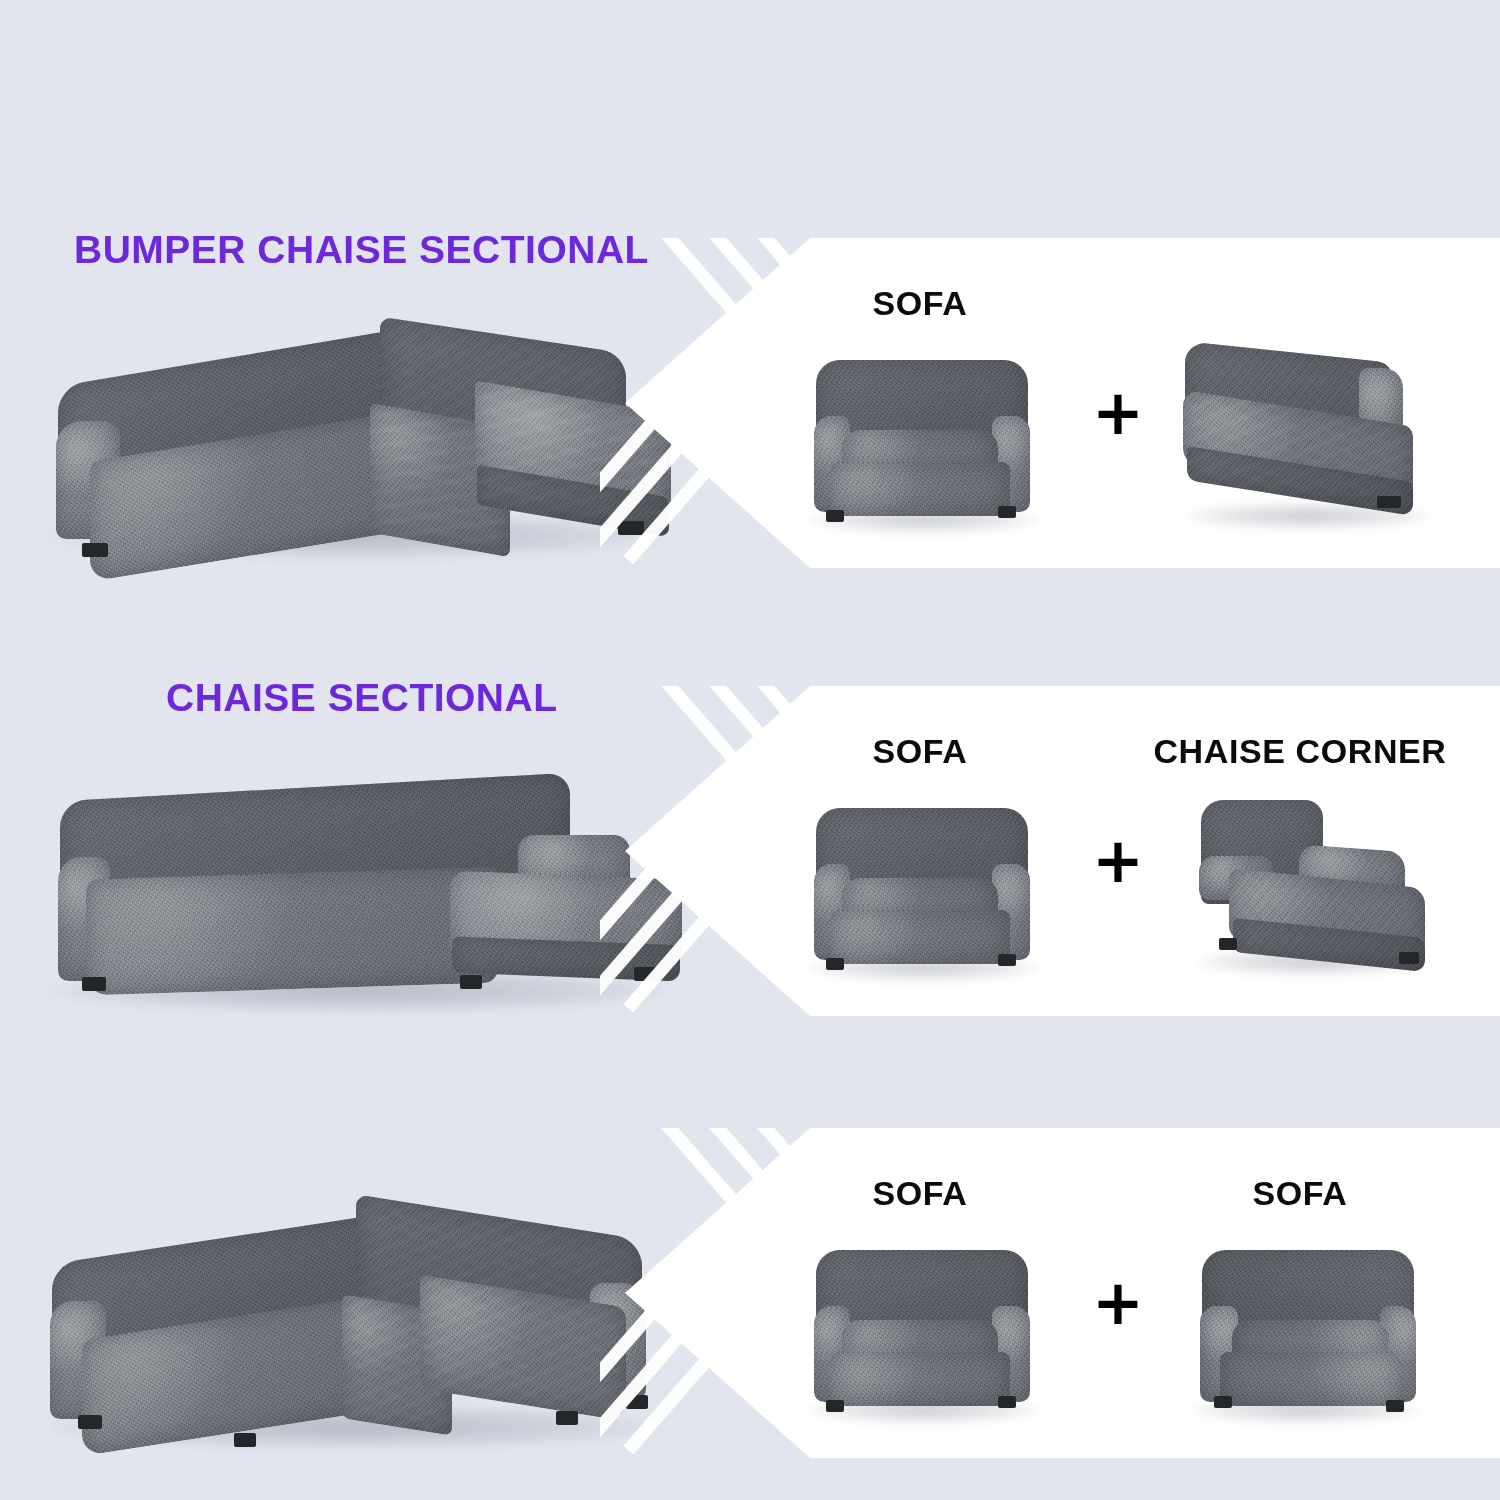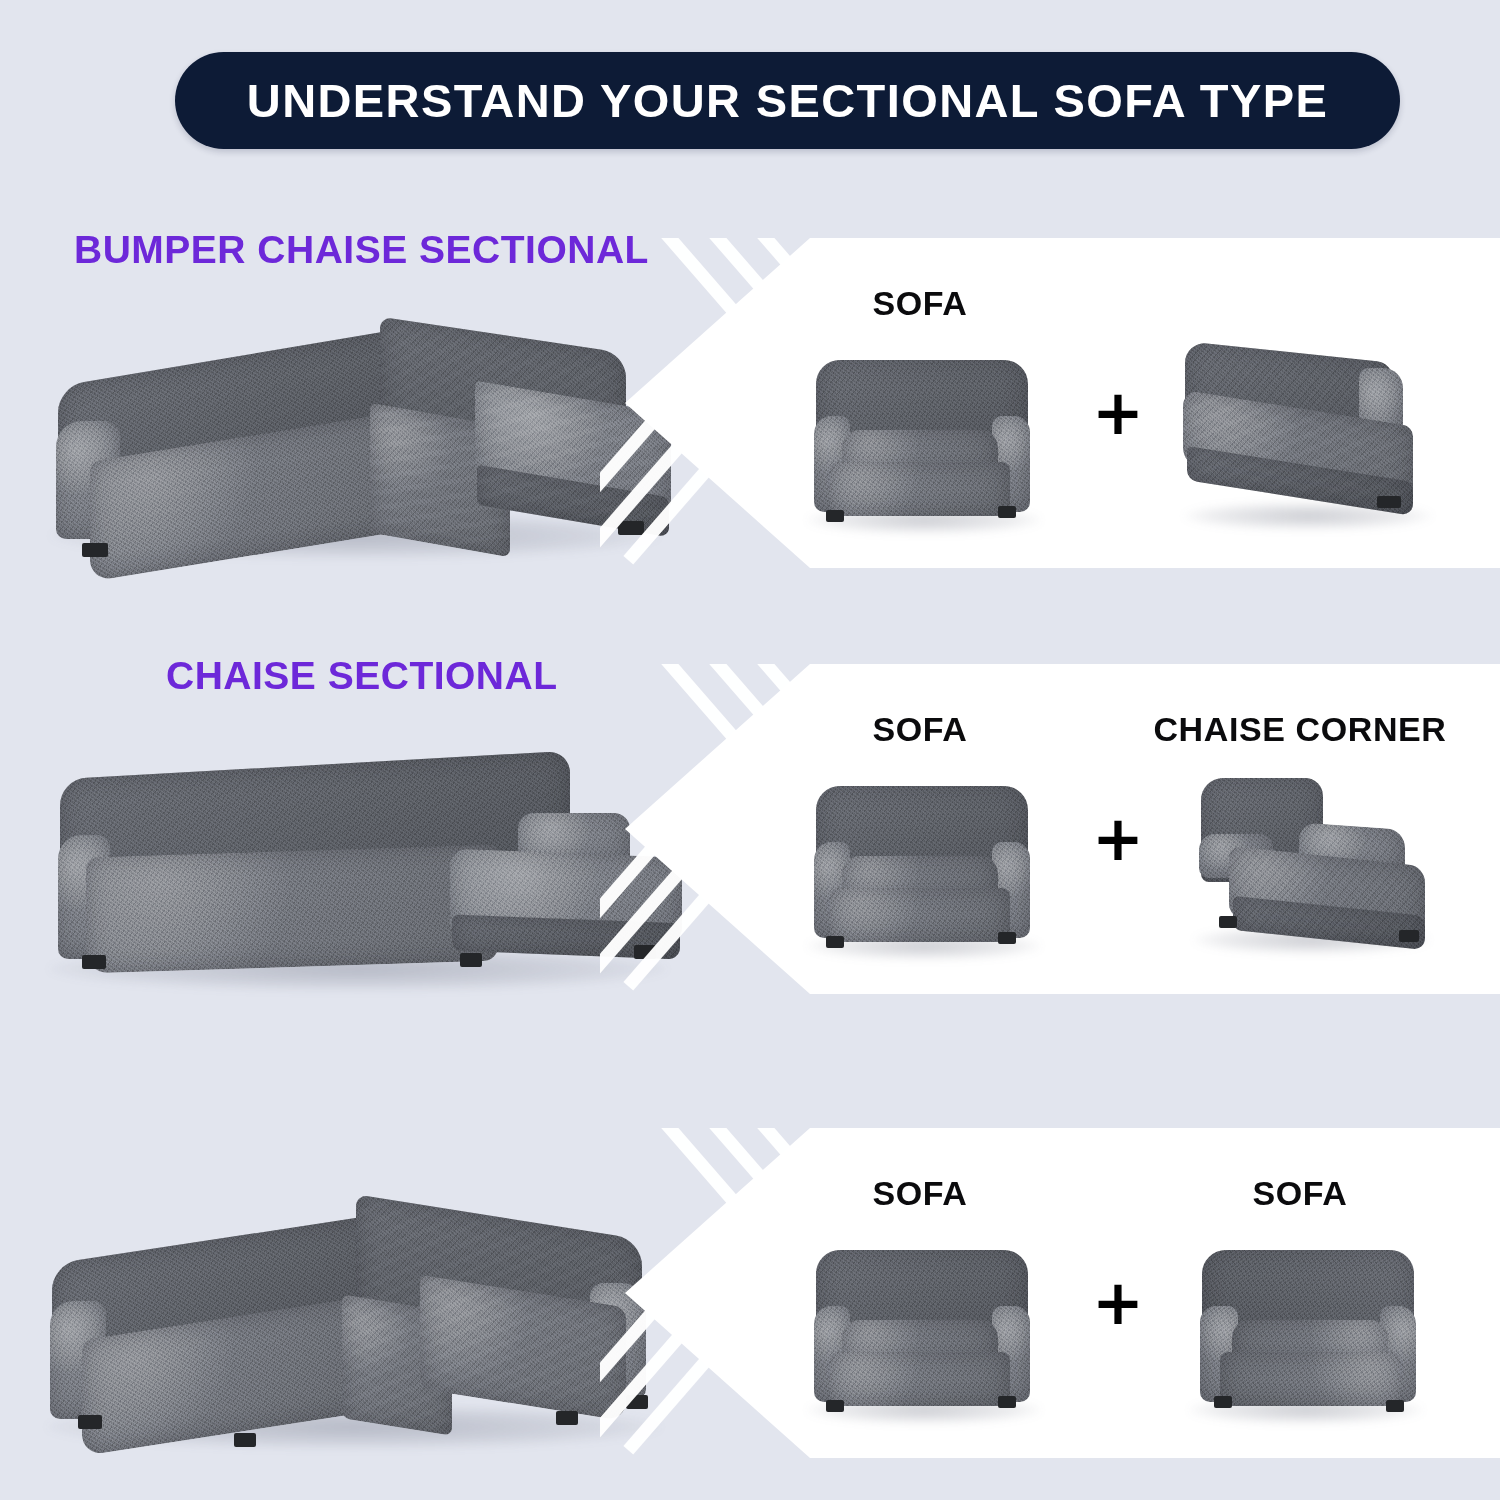--- a/index.html
+++ b/index.html
@@ -20,21 +20,21 @@
     box-shadow:0 3px 6px rgba(20,30,60,.18);
   }
   .title-banner .t{
     color:#ffffff;font-size:47px;font-weight:bold;letter-spacing:1.4px;
     white-space:nowrap;line-height:1;
   }
 
   
   .section{position:absolute;left:0;width:1500px;height:370px;}
   .sec1{top:220px;}
-  .sec2{top:646px;}
+  .sec2{top:668px;}
   .sec3{top:1110px;}
 
   .sec-heading{
     position:absolute;top:10px;
     font-size:39px;font-weight:bold;color:#6d28d9;letter-spacing:.5px;
     white-space:nowrap;line-height:1;
   }
   .sec1 .sec-heading{left:74px;}
   .sec2 .sec-heading{left:166px;}
   .sec3 .sec-heading{left:131px;}
@@ -89,23 +89,20 @@
     position:absolute;border-radius:50%;
     background:radial-gradient(ellipse at center, rgba(70,75,95,.28) 0%, rgba(70,75,95,.10) 55%, rgba(70,75,95,0) 75%);
     filter:blur(4px);
   }
 </style>
 </head>
 <body>
 
 <div class="stage">
 
-  <div class="title-banner">
-    <div class="t">UNDERSTAND YOUR SECTIONAL SOFA TYPE</div>
-  </div>
 
   <div class="section sec1">
 
     <div class="sec-heading">BUMPER CHAISE SECTIONAL</div>
 
     <div class="hero">
       <div class="shadow" style="left:30px;top:238px;width:610px;height:46px;"></div>
 
       <div class="fab dk" style="left:38px;top:82px;width:350px;height:120px;border-radius:26px 14px 6px 10px;transform:skewY(-9.5deg);"></div>
 

